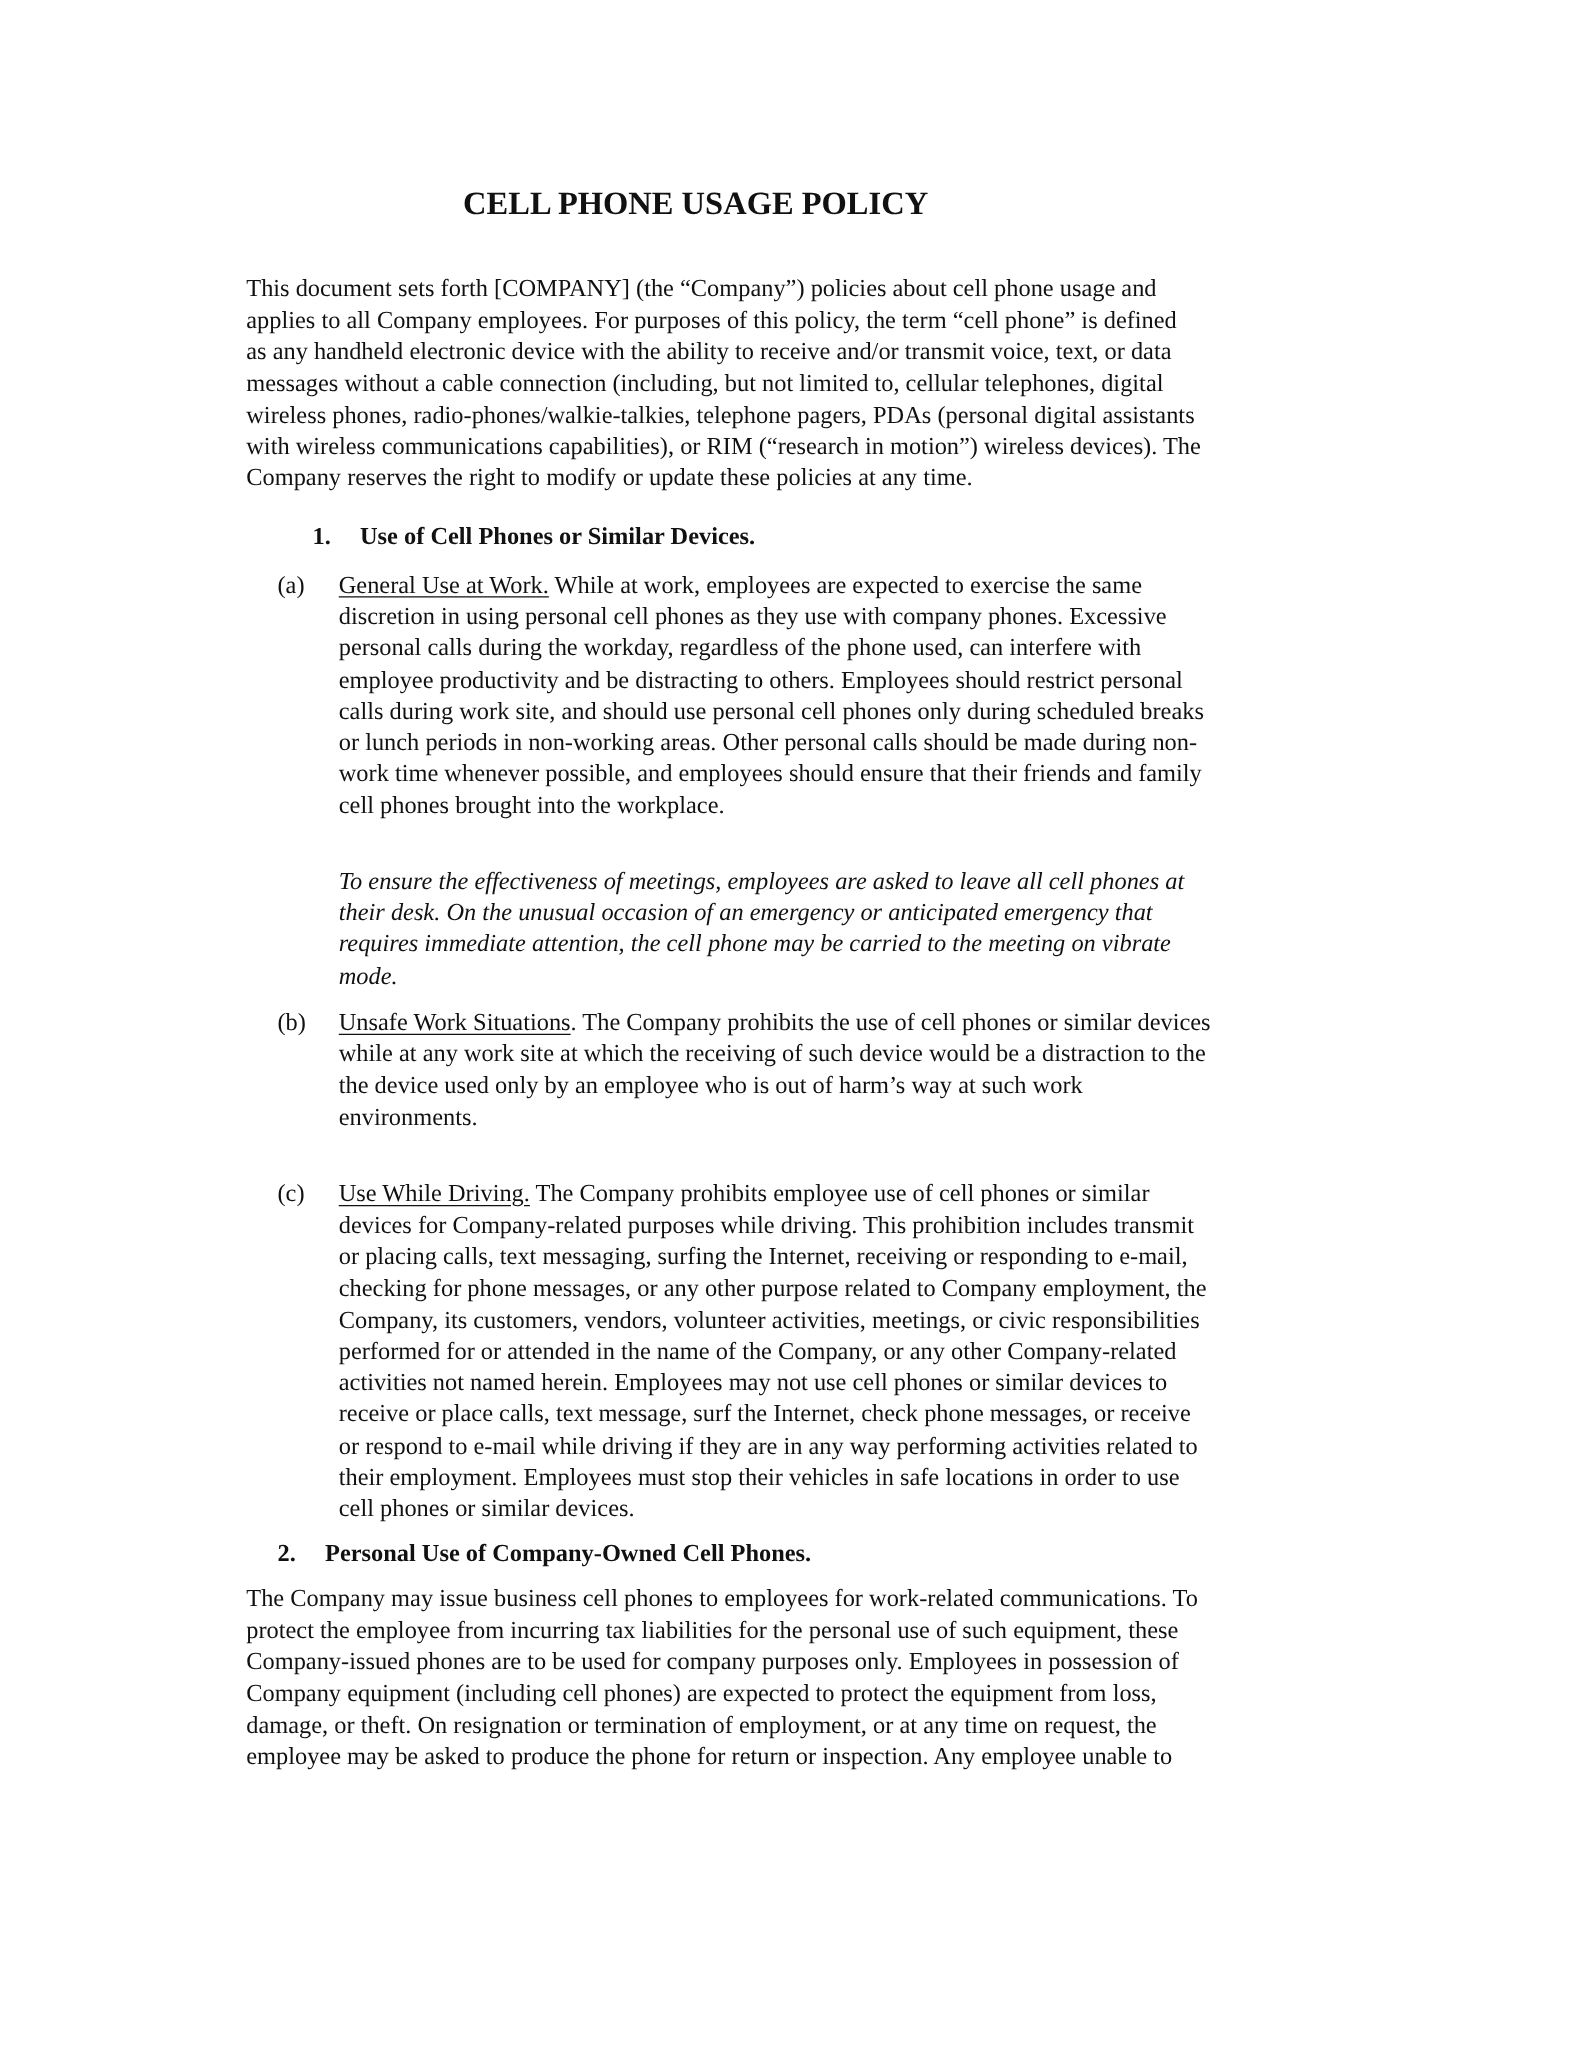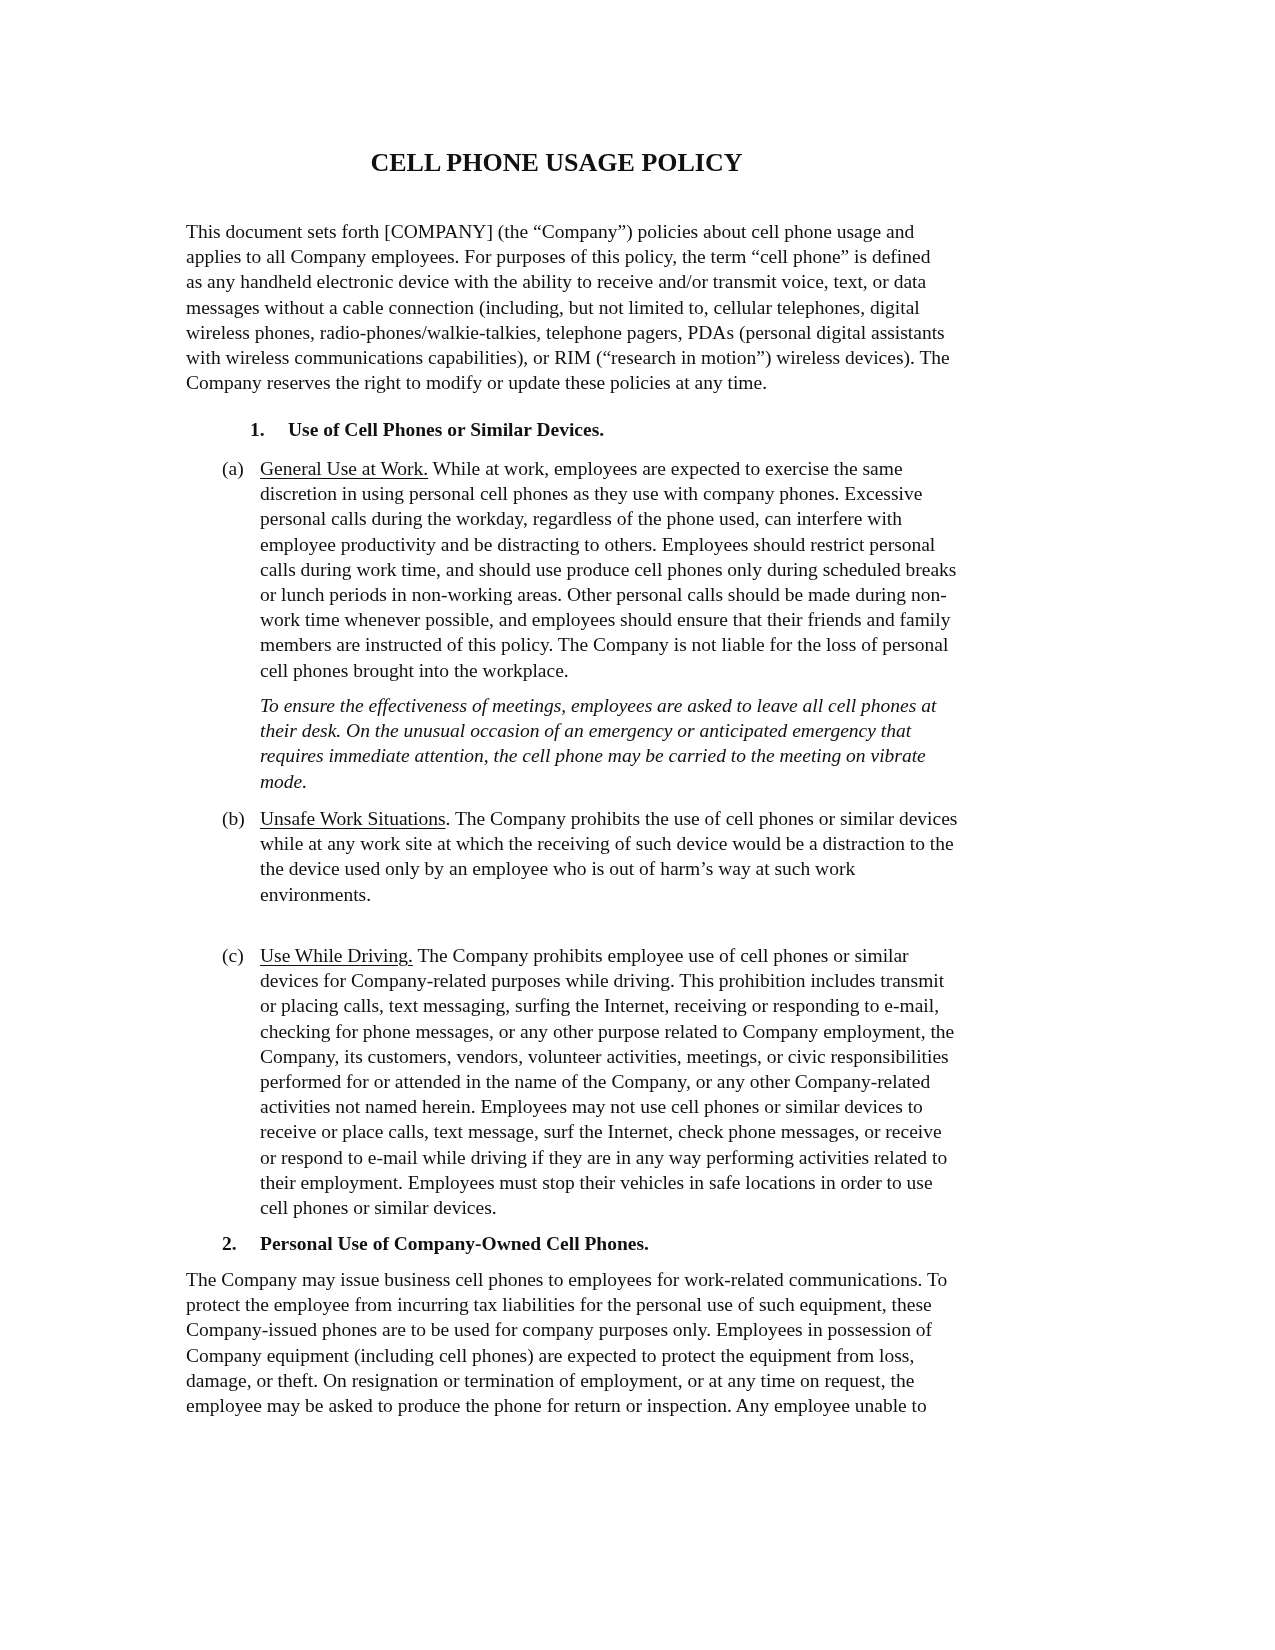--- a/index.html
+++ b/index.html
@@ -7,21 +7,21 @@
     .page {
       position: absolute; left: 0; top: 0; width: 1113px; height: 1650px;
       font-family: "Liberation Serif", "DejaVu Serif", serif;
       color: #111111; font-size: 19.5px; line-height: 25.2px;
     }
     .title {
       position: absolute; left: 0; right: 0; top: 148px; text-align: center;
       font-weight: bold; font-size: 26px; line-height: 30px; letter-spacing: 0px;
     }
     .para { position: absolute; left: 186px; width: 900px; }
-    .line { white-space: nowrap; display: block; height: 25.2px; }
+    .line { white-space: nowrap; display: block; height: 25.2px; margin-left: 11px; }
     .heading {
       position: absolute; left: 222px; font-weight: bold; white-space: nowrap;
     }
     .heading .num { display: inline-block; width: 38px; }
     .item { position: absolute; left: 222px; width: 880px; }
     .item .label { position: absolute; left: 0; top: 0; }
     .item .body { position: absolute; left: 38px; }
     .u { text-decoration: underline; text-underline-offset: 3px; }
     .sub { position: absolute; left: 260px; font-style: italic; }
   </style>
@@ -46,24 +46,23 @@
     <span class="num">1.</span><span>Use of Cell Phones or Similar Devices.</span>
   </div>
 
   <div class="item" style="top:456px;">
     <span class="label">(a)</span>
     <div class="body">
       <span class="line"><span class="u">General Use at Work.</span><span> While at work, employees are expected to exercise the same</span></span>
       <span class="line">discretion in using personal cell phones as they use with company phones. Excessive</span>
       <span class="line">personal calls during the workday, regardless of the phone used, can interfere with</span>
       <span class="line">employee productivity and be distracting to others. Employees should restrict personal</span>
-      <span class="line">calls during work time, and should use produce cell phones only during scheduled breaks</span>
+      <span class="line">calls during work site, and should use personal cell phones only during scheduled breaks</span>
       <span class="line">or lunch periods in non-working areas. Other personal calls should be made during non-</span>
       <span class="line">work time whenever possible, and employees should ensure that their friends and family</span>
-      <span class="line">members are instructed of this policy. The Company is not liable for the loss of personal</span>
       <span class="line">cell phones brought into the workplace.</span>
     </div>
   </div>
 
   <div class="sub" style="top:693px;">
     <span class="line">To ensure the effectiveness of meetings, employees are asked to leave all cell phones at</span>
     <span class="line">their desk. On the unusual occasion of an emergency or anticipated emergency that</span>
     <span class="line">requires immediate attention, the cell phone may be carried to the meeting on vibrate</span>
     <span class="line">mode.</span>
   </div>

